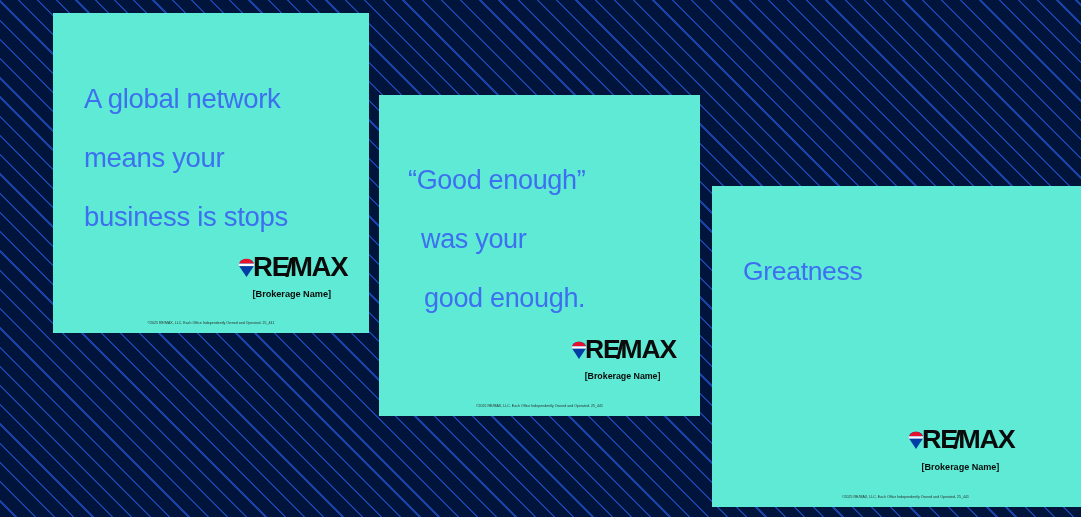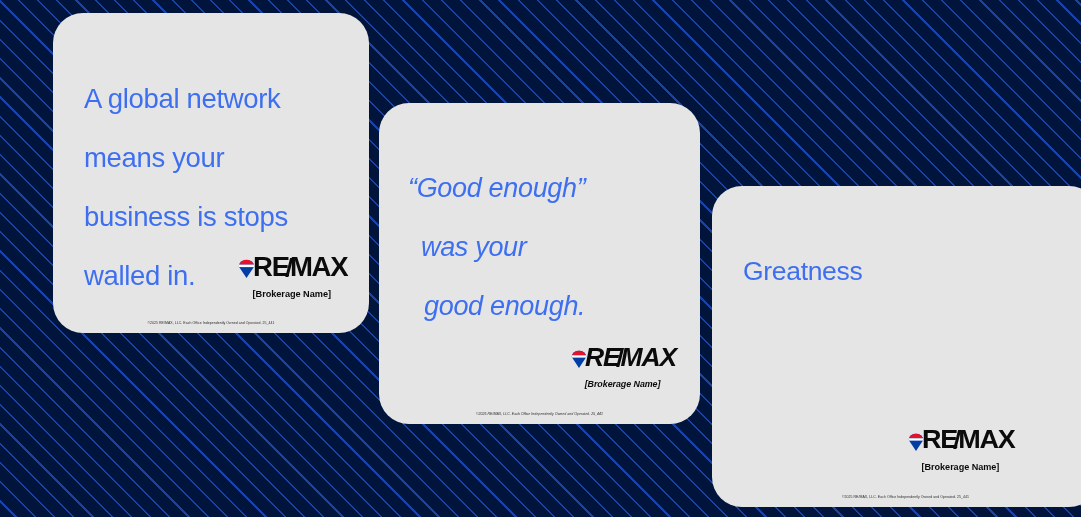--- a/index.html
+++ b/index.html
@@ -33,28 +33,27 @@
       rgba(40, 96, 235, 0.62) 10.5px,
       rgba(40, 96, 235, 0.62) 12.1px,
       rgba(34, 86, 220, 0.00) 12.1px,
       rgba(34, 86, 220, 0.00) 13.6px
     );
     pointer-events: none;
   }
 
   .card {
     position: absolute;
-    background: #e5e5e5;
+    background: #5eead4;
     box-sizing: border-box;
     overflow: hidden;
-    border-radius: 30px;
   }
 
   #card-1 { left: 53px;  top: 13px;  width: 316px; height: 320px; }
-  #card-2 { left: 379px; top: 103px;  width: 321px; height: 321px; font-style: italic; }
+  #card-2 { left: 379px; top: 95px;  width: 321px; height: 321px; }
   #card-3 { left: 712px; top: 186px; width: 387px; height: 321px; }
 
   .headline {
     position: absolute;
     color: #3d6ff0;
     font-weight: 400;
     letter-spacing: -0.012em;
     white-space: pre-line;
     margin: 0;
   }
@@ -87,21 +86,20 @@
   .logo-lockup {
     position: absolute;
     display: block;
   }
   #logo-1 { left: 185px; bottom: 34px; }
   #logo-2 { left: 192px; bottom: 35px; }
   #logo-3 { left: 196px; bottom: 35px; }
 
   .logo-row {
     display: flex;
-    align-items: flex-end;
     justify-content: flex-end;
   }
 
   .balloon {
     position: relative;
     display: block;
     margin-right: -2px;
   }
   .balloon svg { display: block; }
 
@@ -166,21 +164,20 @@
 
 <div id="stage">
 
   <div id="stripes"></div>
 
   <div class="card" id="card-1">
     <div class="headline" id="headline-1">
       <span class="hl-line">A global network</span>
       <span class="hl-line">means your</span>
       <span class="hl-line">business is stops</span>
-      <span class="hl-line">walled in.</span>
     </div>
 
     <div class="logo-lockup" id="logo-1">
       <div class="logo-row">
         <span class="balloon">
           <svg width="17" height="21" viewBox="0 0 17 21" aria-hidden="true">
             <path d="M8.5 21 L0.6 9.2 A8.1 8.1 0 0 1 16.4 9.2 Z" fill="#003da5"></path>
             <path d="M1.1 7.6 A8.1 8.1 0 0 1 15.9 7.6 Z" fill="#e8112d"></path>
             <rect x="0.7" y="7.6" width="15.6" height="2.5" fill="#ffffff"></rect>
           </svg>

